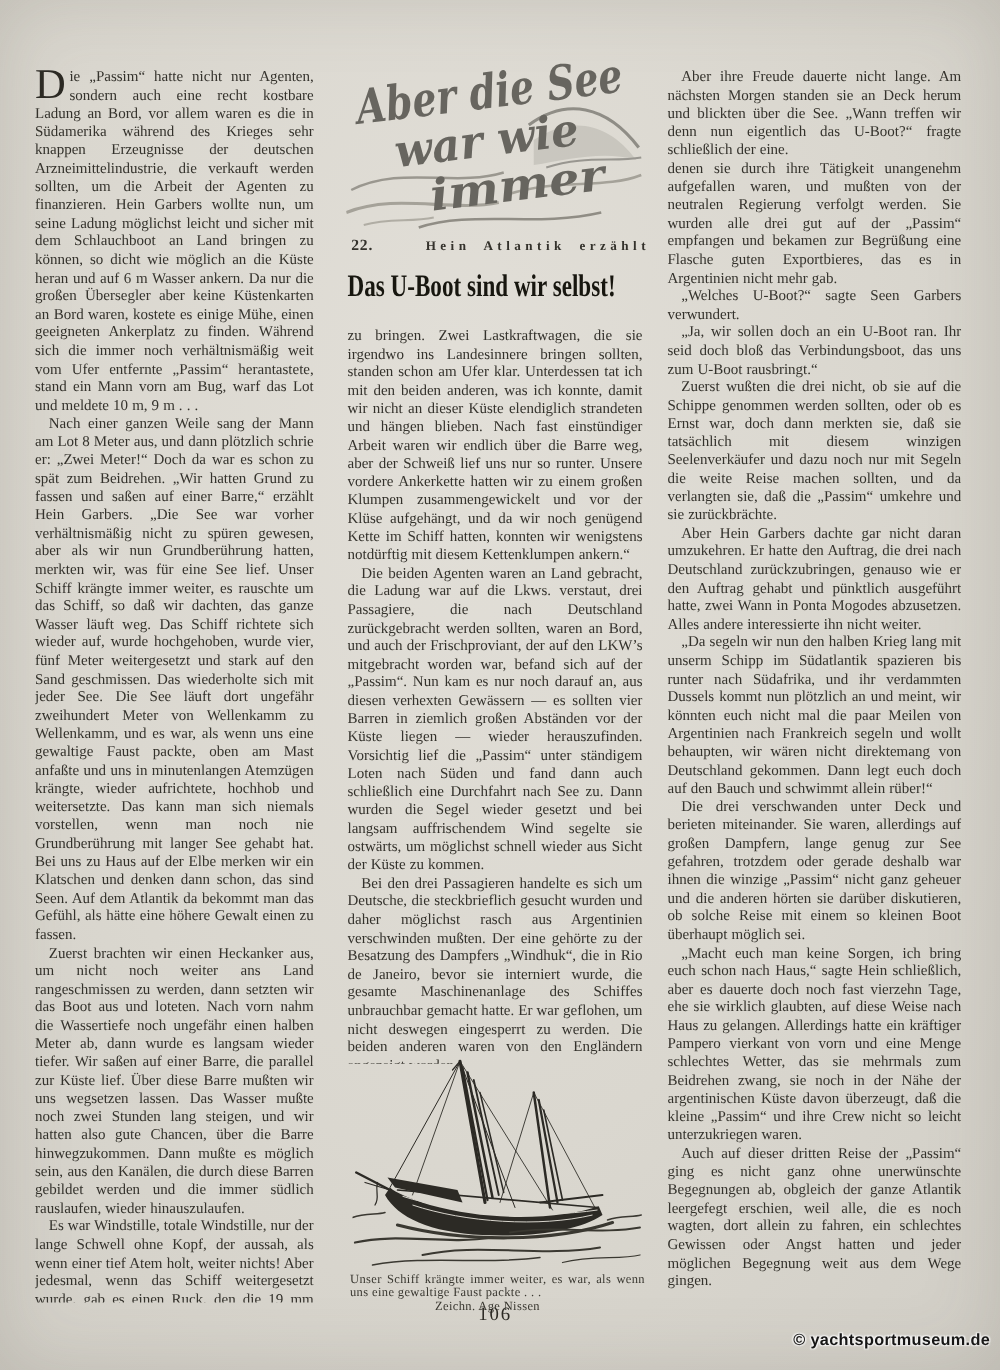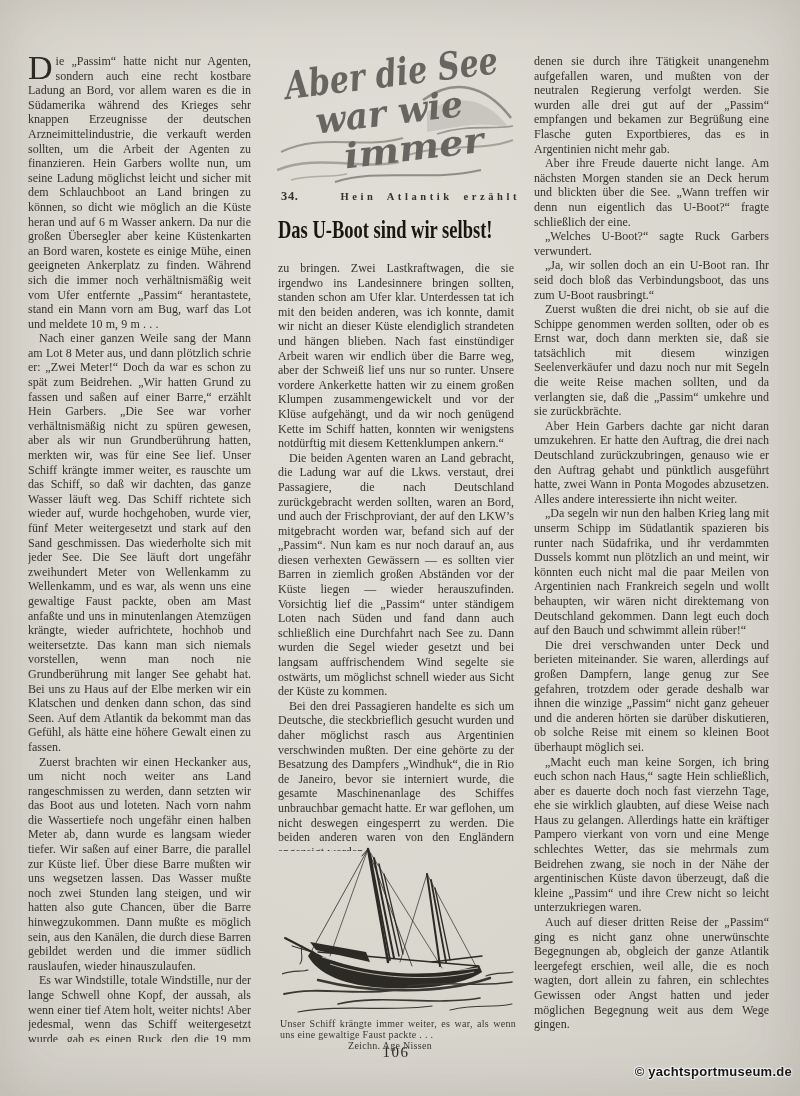--- a/index.html
+++ b/index.html
@@ -64,21 +64,21 @@
       <path d="M160,100 C190,90 215,96 236,92" stroke="#989690" stroke-width="1.6" fill="none"></path>
     </g>
     <g transform="rotate(-7 119 76)" fill="#67655f" font-family="'DejaVu Serif', serif" font-style="italic" font-weight="bold">
       <text x="119" y="52" font-size="38" text-anchor="middle" textLength="214" lengthAdjust="spacingAndGlyphs">Aber die See</text>
       <text x="112" y="90" font-size="36" text-anchor="middle" textLength="148" lengthAdjust="spacingAndGlyphs">war wie</text>
       <text x="132" y="128" font-size="35" text-anchor="middle" textLength="140" lengthAdjust="spacingAndGlyphs">immer</text>
     </g>
   </svg>
 
   <div class="kicker-row">
-    <span class="kicker-num">34.</span>
+    <span class="kicker-num">22.</span>
     <span class="kicker-byline">Hein Atlantik erzählt</span>
   </div>
 
   <div class="headline">Das U-Boot sind wir selbst!</div>
 
   <div class="col left-col">
   <p class="para dropcap">Die „Passim“ hatte nicht nur Agenten, sondern auch eine recht kostbare Ladung an Bord, vor allem waren es die in Südamerika während des Krieges sehr knappen Erzeugnisse der deutschen Arzneimittelindustrie, die verkauft werden sollten, um die Arbeit der Agenten zu finanzieren. Hein Garbers wollte nun, um seine Ladung möglichst leicht und sicher mit dem Schlauchboot an Land bringen zu können, so dicht wie möglich an die Küste heran und auf 6 m Wasser ankern. Da nur die großen Übersegler aber keine Küstenkarten an Bord waren, kostete es einige Mühe, einen geeigneten Ankerplatz zu finden. Während sich die immer noch verhältnismäßig weit vom Ufer entfernte „Passim“ herantastete, stand ein Mann vorn am Bug, warf das Lot und meldete 10 m, 9 m . . .</p>
 
   <p class="para indent">Nach einer ganzen Weile sang der Mann am Lot 8 Meter aus, und dann plötzlich schrie er: „Zwei Meter!“ Doch da war es schon zu spät zum Beidrehen. „Wir hatten Grund zu fassen und saßen auf einer Barre,“ erzählt Hein Garbers. „Die See war vorher verhältnismäßig nicht zu spüren gewesen, aber als wir nun Grundberührung hatten, merkten wir, was für eine See lief. Unser Schiff krängte immer weiter, es rauschte um das Schiff, so daß wir dachten, das ganze Wasser läuft weg. Das Schiff richtete sich wieder auf, wurde hochgehoben, wurde vier, fünf Meter weitergesetzt und stark auf den Sand geschmissen. Das wiederholte sich mit jeder See. Die See läuft dort ungefähr zweihundert Meter von Wellenkamm zu Wellenkamm, und es war, als wenn uns eine gewaltige Faust packte, oben am Mast anfaßte und uns in minutenlangen Atemzügen krängte, wieder aufrichtete, hochhob und weitersetzte. Das kann man sich niemals vorstellen, wenn man noch nie Grundberührung mit langer See gehabt hat. Bei uns zu Haus auf der Elbe merken wir ein Klatschen und denken dann schon, das sind Seen. Auf dem Atlantik da bekommt man das Gefühl, als hätte eine höhere Gewalt einen zu fassen.</p>
 
@@ -88,25 +88,25 @@
 
 </div>
   <div class="col mid-col-text">
   <p class="para">zu bringen. Zwei Lastkraftwagen, die sie irgendwo ins Landesinnere bringen sollten, standen schon am Ufer klar. Unterdessen tat ich mit den beiden anderen, was ich konnte, damit wir nicht an dieser Küste elendiglich strandeten und hängen blieben. Nach fast einstündiger Arbeit waren wir endlich über die Barre weg, aber der Schweiß lief uns nur so runter. Unsere vordere Ankerkette hatten wir zu einem großen Klumpen zusammengewickelt und vor der Klüse aufgehängt, und da wir noch genügend Kette im Schiff hatten, konnten wir wenigstens notdürftig mit diesem Kettenklumpen ankern.“</p>
 
   <p class="para indent">Die beiden Agenten waren an Land gebracht, die Ladung war auf die Lkws. verstaut, drei Passagiere, die nach Deutschland zurückgebracht werden sollten, waren an Bord, und auch der Frischproviant, der auf den LKW’s mitgebracht worden war, befand sich auf der „Passim“. Nun kam es nur noch darauf an, aus diesen verhexten Gewässern — es sollten vier Barren in ziemlich großen Abständen vor der Küste liegen — wieder herauszufinden. Vorsichtig lief die „Passim“ unter ständigem Loten nach Süden und fand dann auch schließlich eine Durchfahrt nach See zu. Dann wurden die Segel wieder gesetzt und bei langsam auffrischendem Wind segelte sie ostwärts, um möglichst schnell wieder aus Sicht der Küste zu kommen.</p>
 
   <p class="para indent">Bei den drei Passagieren handelte es sich um Deutsche, die steckbrieflich gesucht wurden und daher möglichst rasch aus Argentinien verschwinden mußten. Der eine gehörte zu der Besatzung des Dampfers „Windhuk“, die in Rio de Janeiro, bevor sie interniert wurde, die gesamte Maschinenanlage des Schiffes unbrauchbar gemacht hatte. Er war geflohen, um nicht deswegen eingesperrt zu werden. Die beiden anderen waren von den Engländern angezeigt worden,</p>
 </div>
   <div class="col right-col">
+  <p class="para indent">Aber ihre Freude dauerte nicht lange. Am nächsten Morgen standen sie an Deck herum und blickten über die See. „Wann treffen wir denn nun eigentlich das U-Boot?“ fragte schließlich der eine.</p>
+
   <p class="para">denen sie durch ihre Tätigkeit unangenehm aufgefallen waren, und mußten von der neutralen Regierung verfolgt werden. Sie wurden alle drei gut auf der „Passim“ empfangen und bekamen zur Begrüßung eine Flasche guten Exportbieres, das es in Argentinien nicht mehr gab.</p>
 
-  <p class="para indent">Aber ihre Freude dauerte nicht lange. Am nächsten Morgen standen sie an Deck herum und blickten über die See. „Wann treffen wir denn nun eigentlich das U-Boot?“ fragte schließlich der eine.</p>
-
-  <p class="para indent">„Welches U-Boot?“ sagte Ruck Garbers verwundert.</p>
+  <p class="para indent">„Welches U-Boot?“ sagte Seen Garbers verwundert.</p>
 
   <p class="para indent">„Ja, wir sollen doch an ein U-Boot ran. Ihr seid doch bloß das Verbindungsboot, das uns zum U-Boot rausbringt.“</p>
 
 
   <p class="para indent">Zuerst wußten die drei nicht, ob sie auf die Schippe genommen werden sollten, oder ob es Ernst war, doch dann merkten sie, daß sie tatsächlich mit diesem winzigen Seelenverkäufer und dazu noch nur mit Segeln die weite Reise machen sollten, und da verlangten sie, daß die „Passim“ umkehre und sie zurückbrächte.</p>
 
   <p class="para indent">Aber Hein Garbers dachte gar nicht daran umzukehren. Er hatte den Auftrag, die drei nach Deutschland zurückzubringen, genauso wie er den Auftrag gehabt und pünktlich ausgeführt hatte, zwei Wann in Ponta Mogodes abzusetzen. Alles andere interessierte ihn nicht weiter.</p>
 
   <p class="para indent">„Da segeln wir nun den halben Krieg lang mit unserm Schipp im Südatlantik spazieren bis runter nach Südafrika, und ihr verdammten Dussels kommt nun plötzlich an und meint, wir könnten euch nicht mal die paar Meilen von Argentinien nach Frankreich segeln und wollt behaupten, wir wären nicht direktemang von Deutschland gekommen. Dann legt euch doch auf den Bauch und schwimmt allein rüber!“</p>
 

